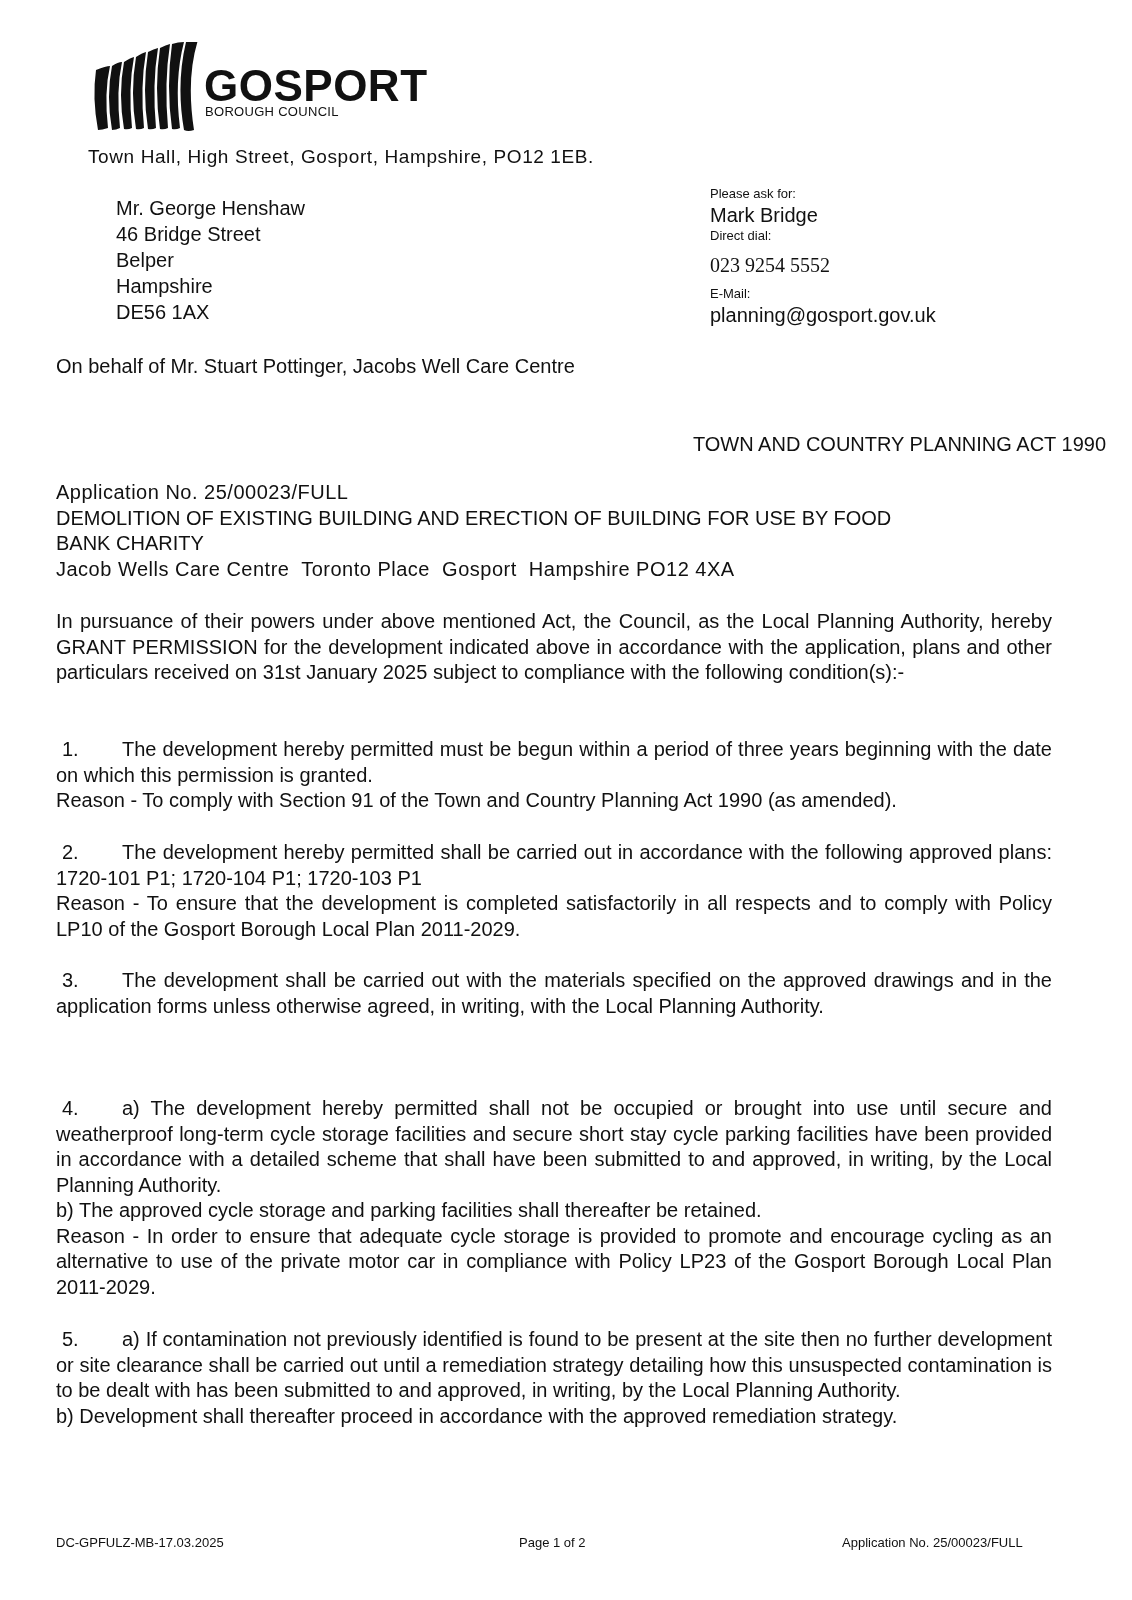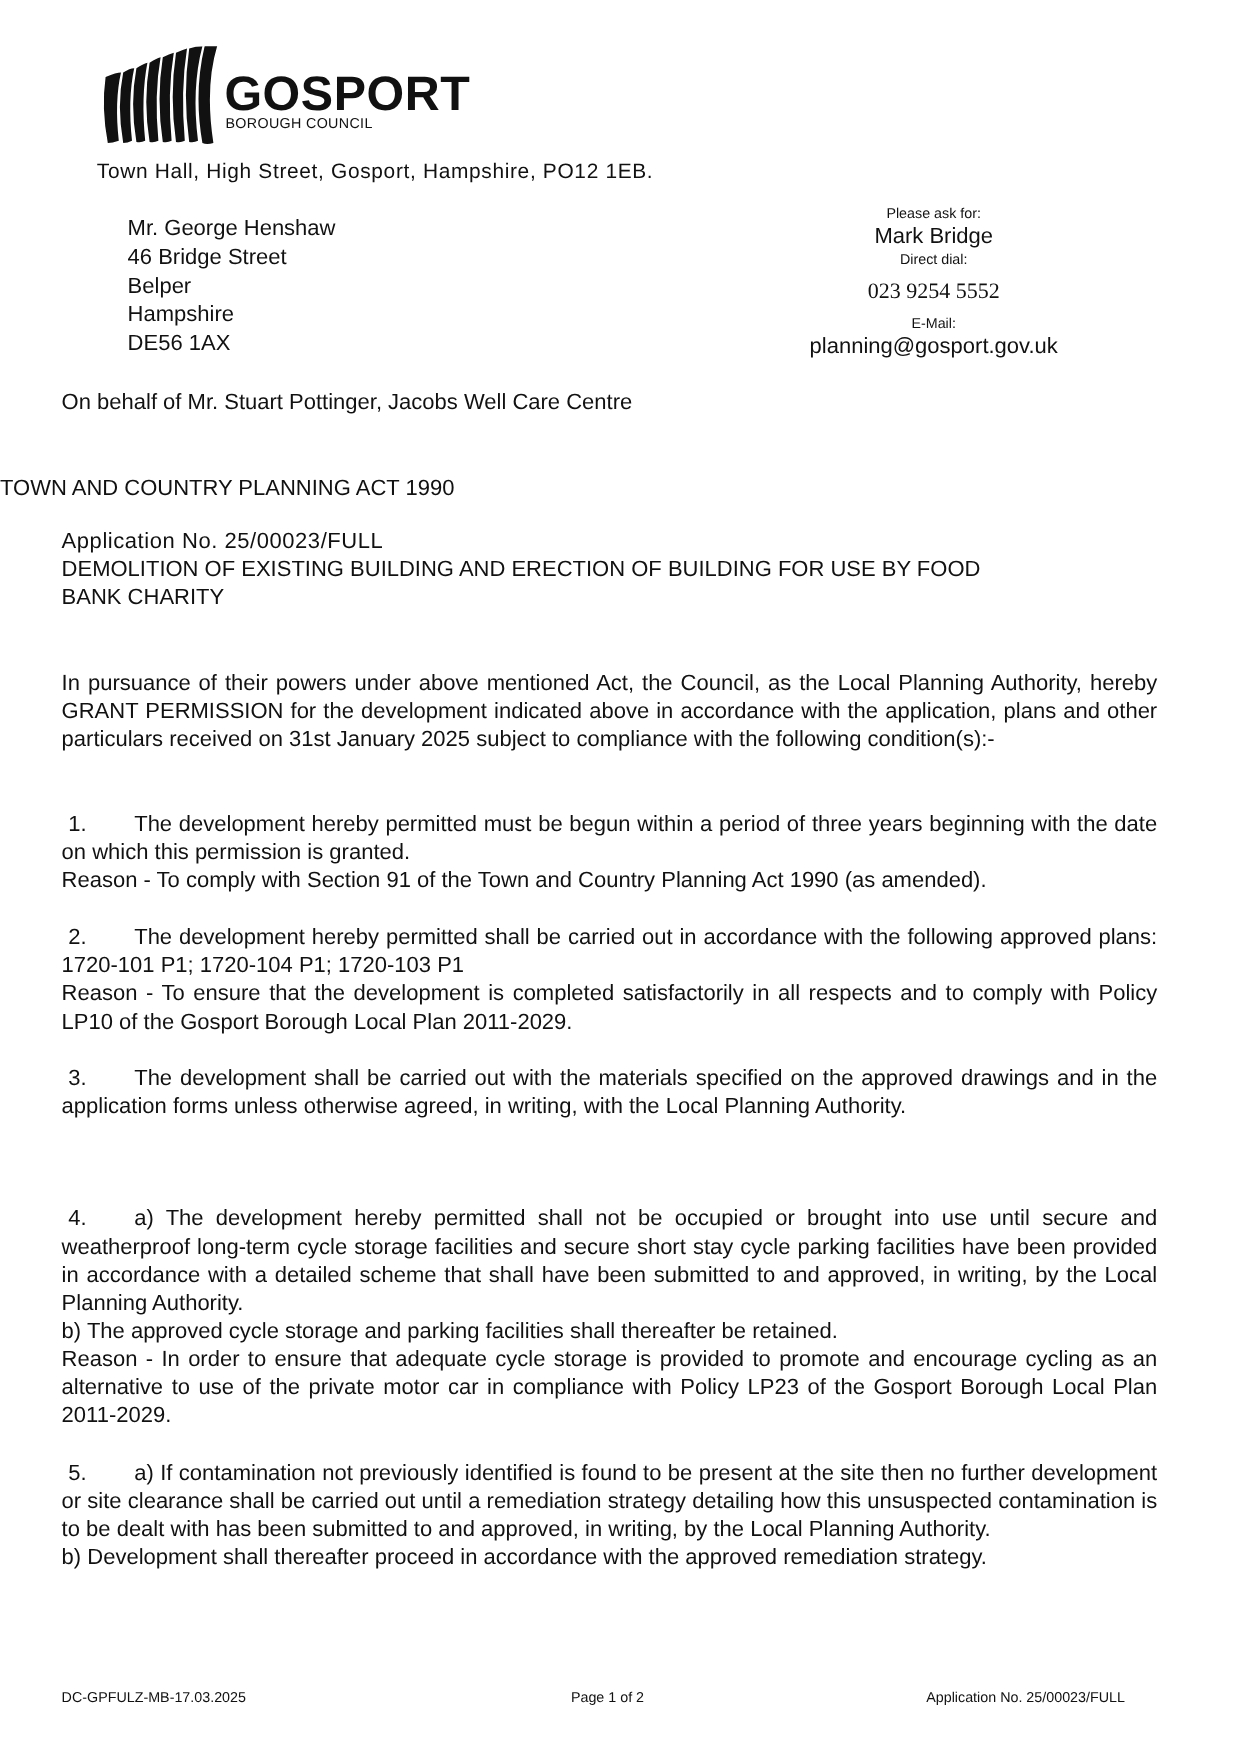--- a/index.html
+++ b/index.html
@@ -7,25 +7,25 @@
     width: 1132px; height: 1600px; position: relative; overflow: hidden;
     font-family: "Liberation Sans", sans-serif; color: #111111;
   }
   .abs { position: absolute; }
   .logo { left: 92px; top: 42px; width: 300px; height: 92px; }
   .logo svg { position: absolute; left: 0; top: 0; }
   .logo-name { position: absolute; left: 112px; top: 22px; font-size: 44px; font-weight: bold; letter-spacing: 0.5px; line-height: 1; }
   .logo-sub { position: absolute; left: 113px; top: 63px; font-size: 13px; letter-spacing: 0.3px; line-height: 1; }
   .council-address { left: 88px; top: 146px; font-size: 19px; letter-spacing: 0.6px; }
   .recipient { left: 116px; top: 195px; font-size: 20px; line-height: 26px; }
-  .contact { left: 736px; top: 186px; text-align: center; }
+  .contact { left: 710px; top: 186px; }
   .contact .lbl { font-size: 13px; line-height: 16px; }
   .contact .val { font-size: 20px; line-height: 26px; }
   .behalf { left: 56px; top: 355px; font-size: 20px; }
-  .act-title { left: 0; width: 1106px; top: 433px; text-align: left; font-size: 20px; }
+  .act-title { left: 0; width: 1106px; top: 433px; text-align: right; font-size: 20px; }
   .app-block { left: 56px; top: 480px; font-size: 20px; line-height: 25.5px; }
   .app-block .no { letter-spacing: 0.5px; }
   .app-block .site { letter-spacing: 0.5px; white-space: pre; }
   .body-text { left: 56px; width: 996px; font-size: 20px; line-height: 25.5px; text-align: justify; }
   .cond-num { display: inline-block; width: 66px; padding-left: 6px; box-sizing: border-box; }
   .para { margin: 0; }
   .footer { top: 1535px; font-size: 13px; }
 </style>
 </head>
 <body>
@@ -67,20 +67,21 @@
 </div>
 
 <div class="abs behalf">On behalf of Mr. Stuart Pottinger, Jacobs Well Care Centre</div>
 
 <div class="abs act-title">TOWN AND COUNTRY PLANNING ACT 1990</div>
 
 <div class="abs app-block">
   <div class="no">Application No. 25/00023/FULL</div>
   <div>DEMOLITION OF EXISTING BUILDING AND ERECTION OF BUILDING FOR USE BY FOOD</div>
   <div>BANK CHARITY</div>
+  <div class="site">Jacob Wells Care Centre  Toronto Place  Gosport  Hampshire PO12 4XA</div>
 </div>
 
 <div class="abs body-text" style="top:609px;">In pursuance of their powers under above mentioned Act, the Council, as the Local Planning Authority, hereby GRANT PERMISSION for the development indicated above in accordance with the application, plans and other particulars received on 31st January 2025 subject to compliance with the following condition(s):-</div>
 
 <div class="abs body-text" style="top:737px;">
   <p class="para"><span class="cond-num">1.</span><span>The development hereby permitted must be begun within a period of three years beginning with the date on which this permission is granted.</span></p>
   <p class="para">Reason - To comply with Section 91 of the Town and Country Planning Act 1990 (as amended).</p>
 </div>
 
 <div class="abs body-text" style="top:840px;">

